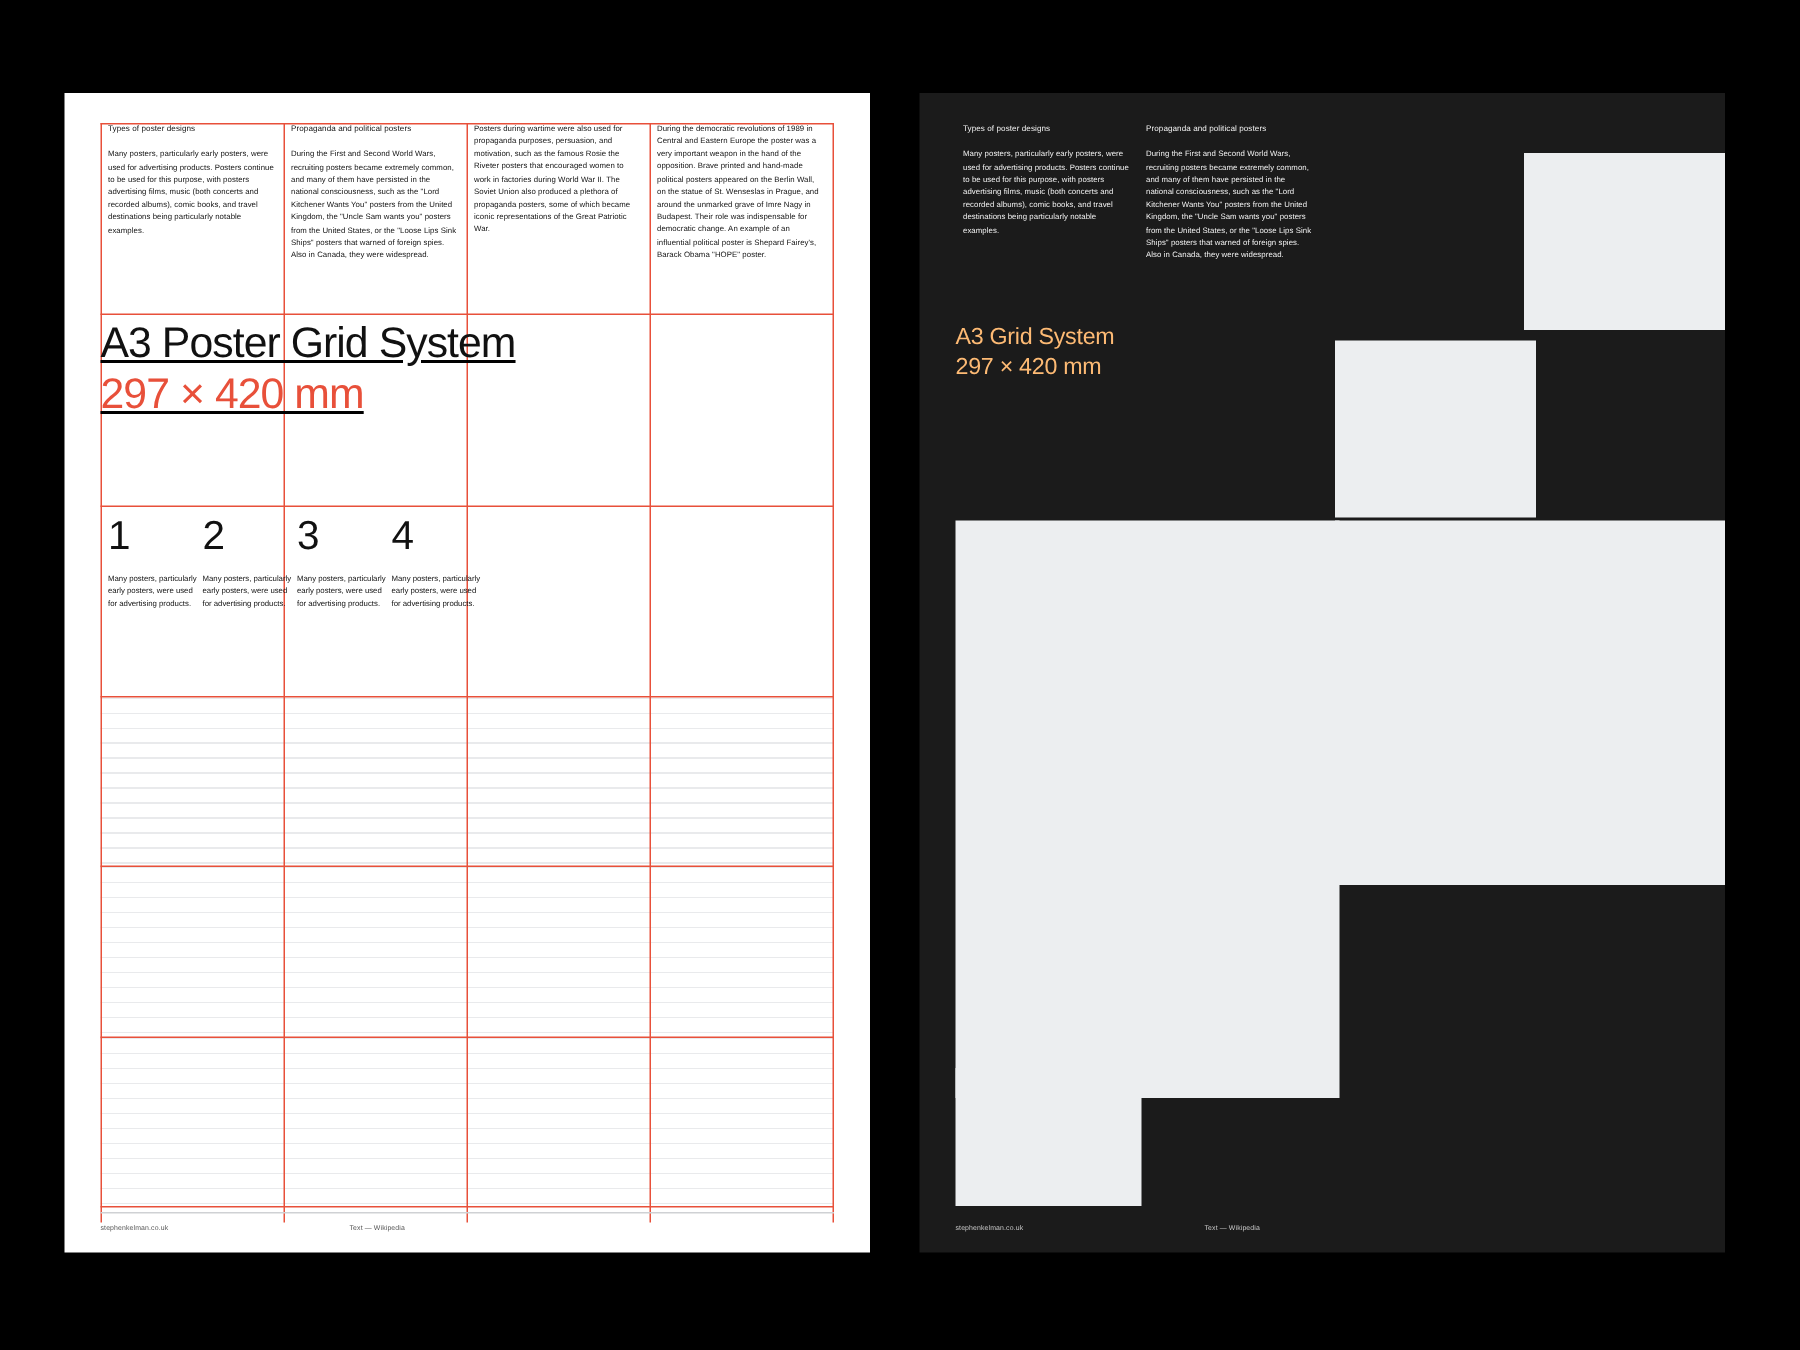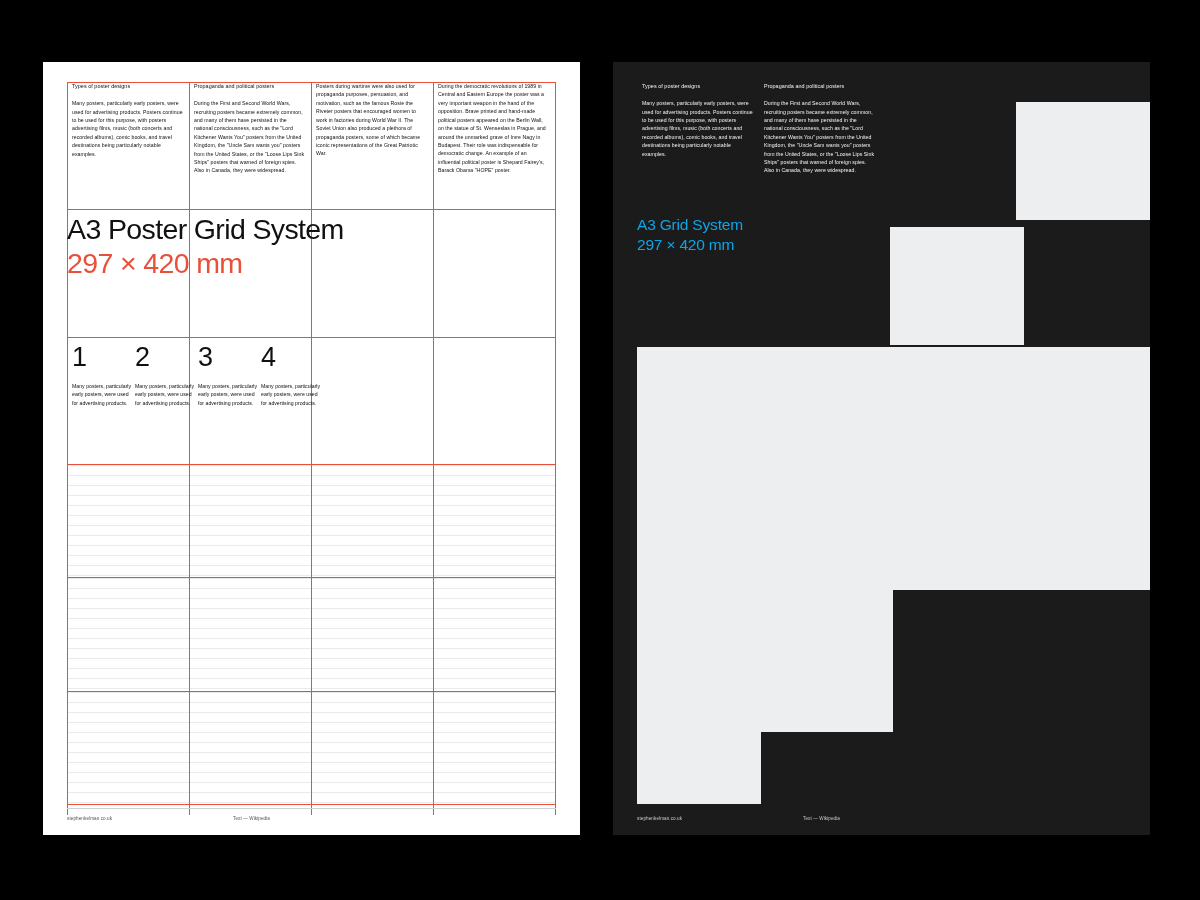--- a/index.html
+++ b/index.html
@@ -88,20 +88,21 @@
     margin-bottom: 9px;
     color: #111111;
   }
   .col-body { color: #111111; }
 
   .title-block {
     position: absolute;
     left: 0;
     top: 133px;
     width: 420px;
+    text-decoration: underline;
   }
   .title-main {
     font-size: 28.5px;
     line-height: 1.05;
     letter-spacing: -0.022em;
     color: #111111;
     font-weight: 400;
   }
   .title-sub {
     font-size: 28.5px;
@@ -200,21 +201,21 @@
     color: #f2f2f2;
   }
   .dtitle {
     position: absolute;
     left: 0;
     top: 133px;
     width: 300px;
     font-size: 15.5px;
     line-height: 1.28;
     letter-spacing: -0.012em;
-    color: #0ea5e9;
+    color: #fdba74;
   }
   .dfooter-left {
     position: absolute;
     left: 24px;
     bottom: 14px;
     font-size: 4.6px;
     color: #c9c9c9;
     letter-spacing: 0.02em;
   }
   .dfooter-mid {

